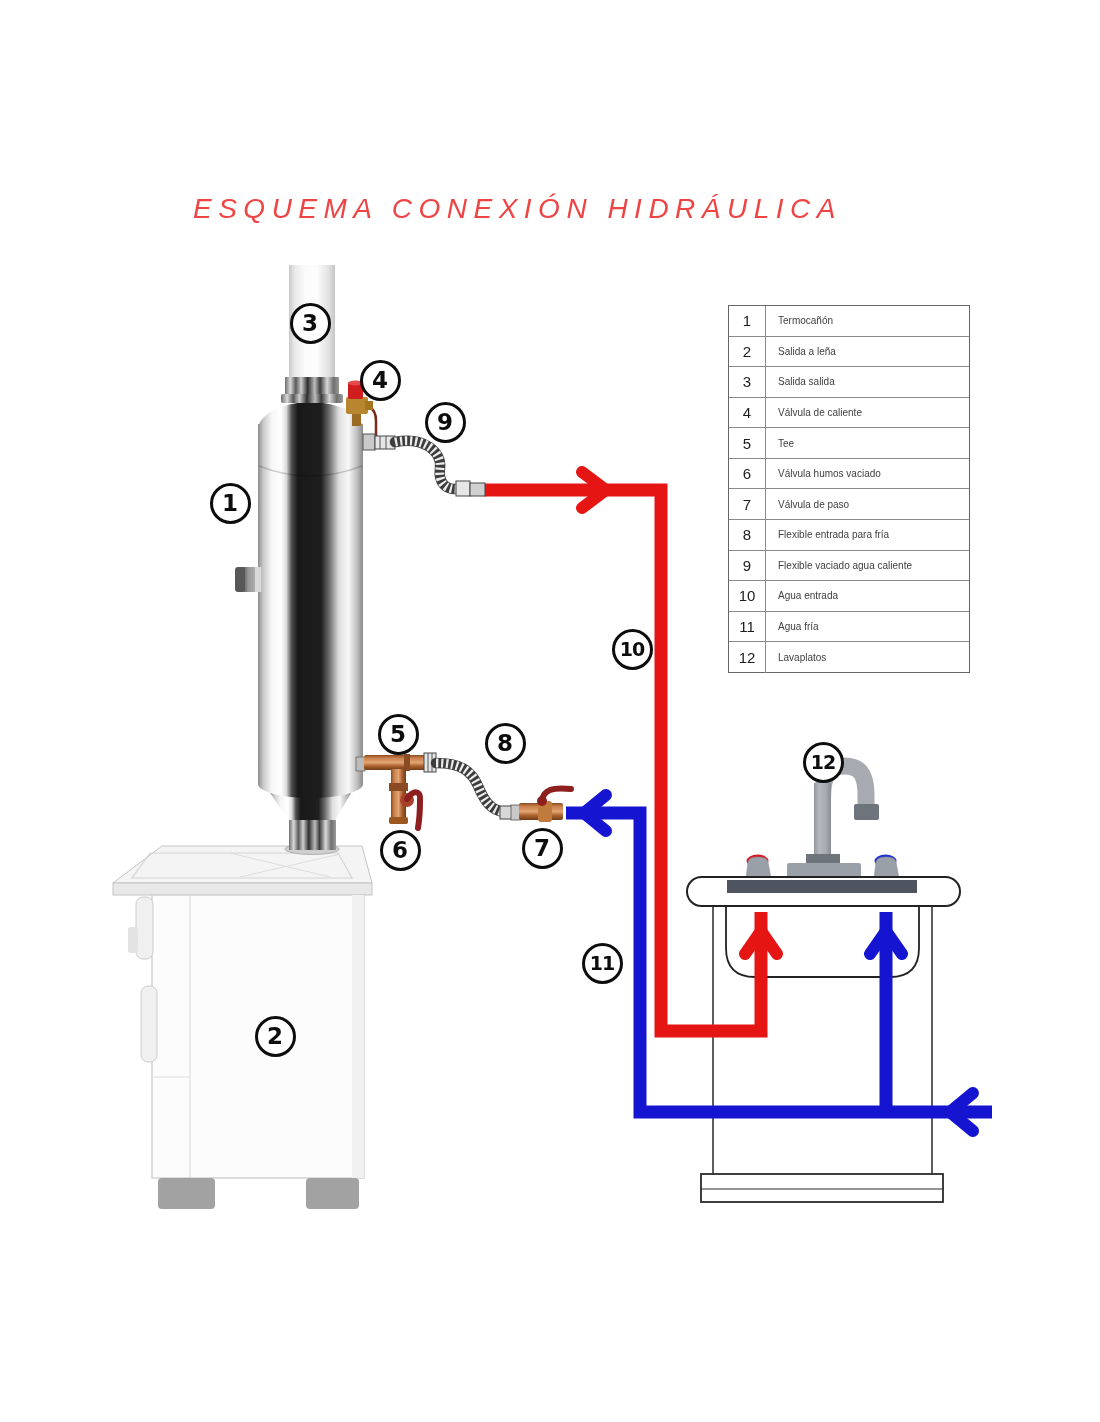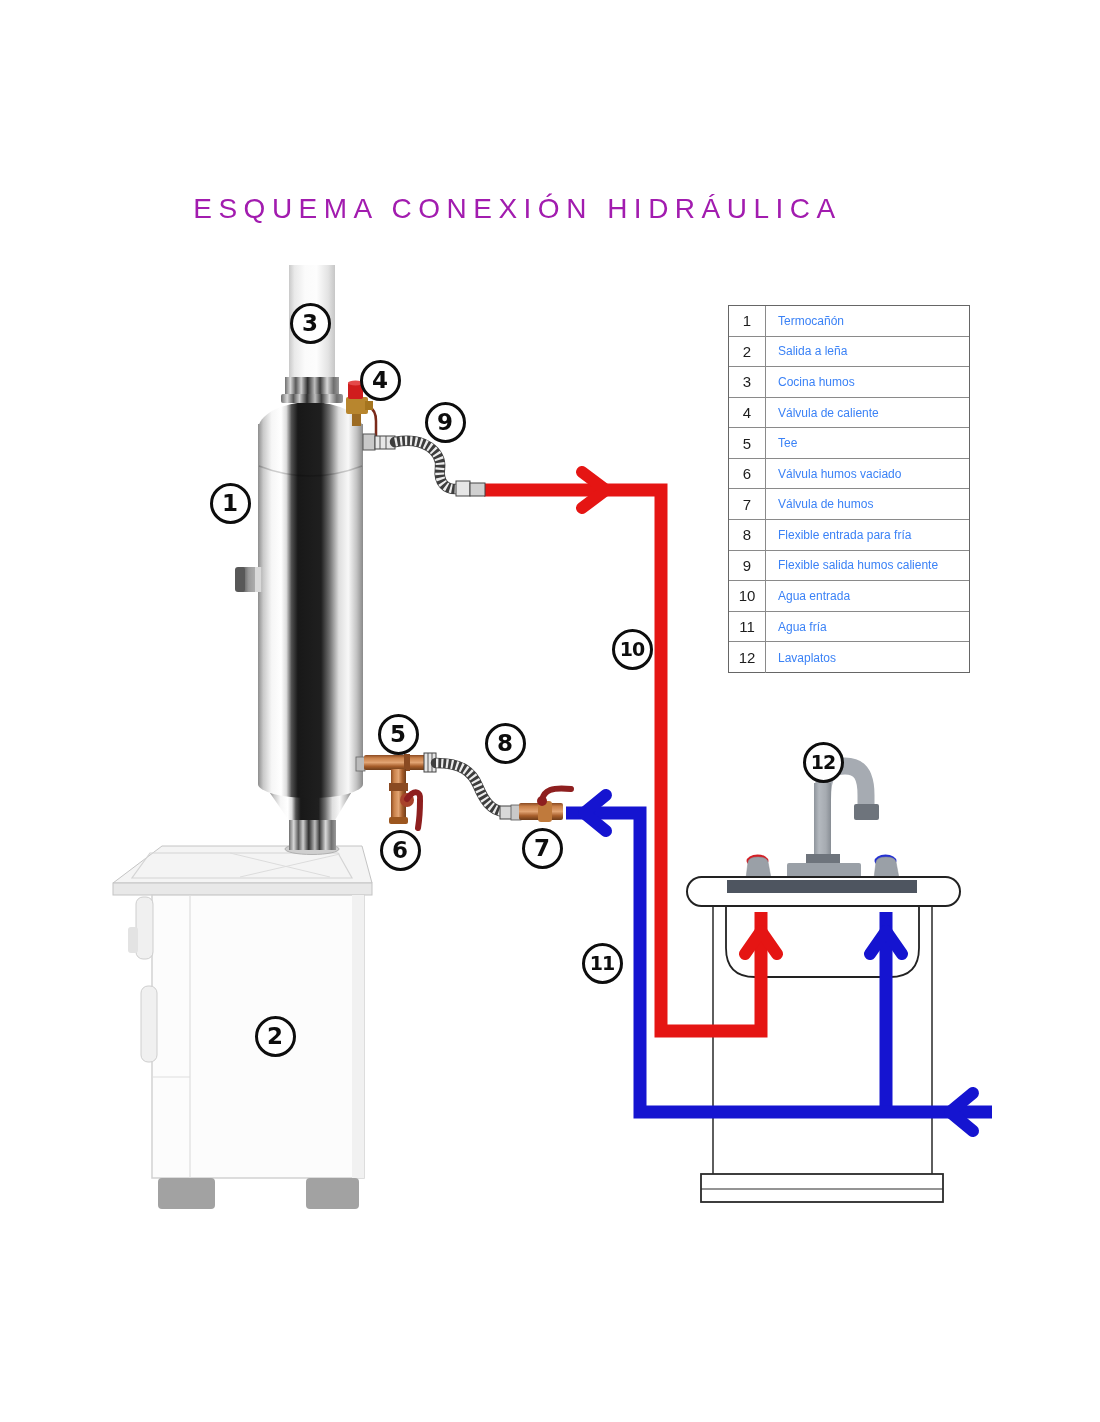--- a/index.html
+++ b/index.html
@@ -1,31 +1,31 @@
 <!DOCTYPE html>
 <html style="--hot: #e51513; --cold: #1514d0; --copper: #bf7a45; --lever: #8e1f1f; --valve-cap: #d01d1d; --knob-red: #d31f26; --knob-blue: #2531d1; --counter-band: #4e5560;"><head>
 <meta charset="utf-8">
 <style>
   html,body{margin:0;padding:0;background:#ffffff;}
   #stage{position:relative;width:1100px;height:1422px;background:#fff;overflow:hidden;
          font-family:"Liberation Sans","DejaVu Sans",sans-serif;}
   
   .title{position:absolute;top:193px;left:0;width:1035px;text-align:center;
-         font-size:28px;font-weight:300;letter-spacing:6.5px;color:#a21caf;}
+         font-size:28px;font-weight:300;letter-spacing:6.5px;color:#ef4444;font-style:italic;}
   
   svg.diagram{position:absolute;left:0;top:0;}
   
   .legend{position:absolute;left:728px;top:305px;width:242px;height:368px;
           border:1.5px solid #666;box-sizing:border-box;background:#fff;}
   .legend .row{display:flex;height:30.58px;box-sizing:border-box;border-bottom:1px solid #8a8a8a;}
   .legend .row:last-child{border-bottom:none;}
   .legend .num{width:36px;flex:0 0 36px;display:flex;align-items:center;justify-content:center;
                border-right:1px solid #8a8a8a;font-size:15px;color:#1c1c1c;}
-  .legend .lab{flex:1;display:flex;align-items:center;padding-left:12px;font-size:12px;
-               color:#3b82f6;white-space:nowrap;overflow:hidden;}
+  .legend .lab{flex:1;display:flex;align-items:center;padding-left:12px;font-size:10px;
+               color:#404040;white-space:nowrap;overflow:hidden;}
   
   .marker{position:absolute;width:41px;height:41px;border-radius:50%;
           border:3.5px solid #0d0d0d;background:#fff;box-sizing:border-box;
           display:flex;align-items:center;justify-content:center;
           font-family:"DejaVu Sans","Liberation Sans",sans-serif;
           font-weight:bold;font-size:23px;color:#0d0d0d;line-height:1;}
   .marker.two{font-size:19px;letter-spacing:-1px;}
 </style>
 </head>
 <body>
@@ -226,45 +226,45 @@
     <div class="row">
       <div class="num">1</div>
       <div class="lab">Termocañón</div>
     </div>
     <div class="row">
       <div class="num">2</div>
       <div class="lab">Salida a leña</div>
     </div>
     <div class="row">
       <div class="num">3</div>
-      <div class="lab">Cocina humos</div>
+      <div class="lab">Salida salida</div>
     </div>
     <div class="row">
       <div class="num">4</div>
       <div class="lab">Válvula de caliente</div>
     </div>
     <div class="row">
       <div class="num">5</div>
       <div class="lab">Tee</div>
     </div>
     <div class="row">
       <div class="num">6</div>
       <div class="lab">Válvula humos vaciado</div>
     </div>
     <div class="row">
       <div class="num">7</div>
-      <div class="lab">Válvula de humos</div>
+      <div class="lab">Válvula de paso</div>
     </div>
     <div class="row">
       <div class="num">8</div>
       <div class="lab">Flexible entrada para fría</div>
     </div>
     <div class="row">
       <div class="num">9</div>
-      <div class="lab">Flexible salida humos caliente</div>
+      <div class="lab">Flexible vaciado agua caliente</div>
     </div>
     <div class="row">
       <div class="num">10</div>
       <div class="lab">Agua entrada</div>
     </div>
     <div class="row">
       <div class="num">11</div>
       <div class="lab">Agua fría</div>
     </div>
     <div class="row">

